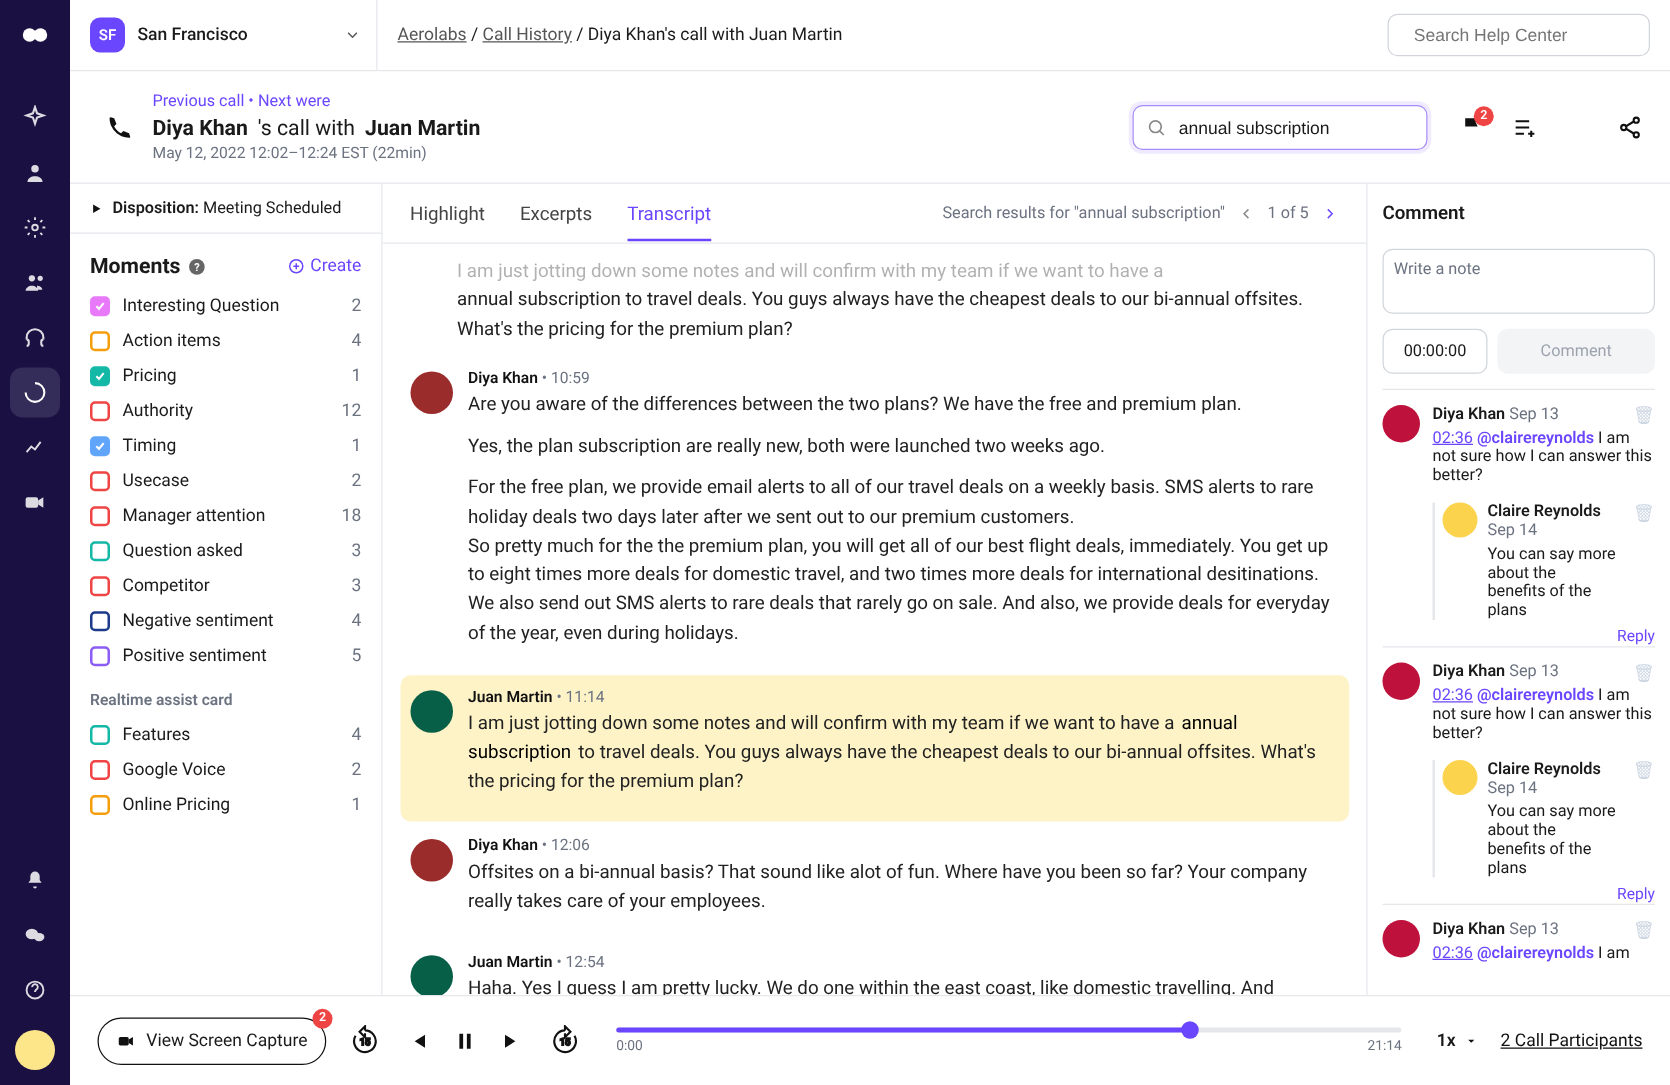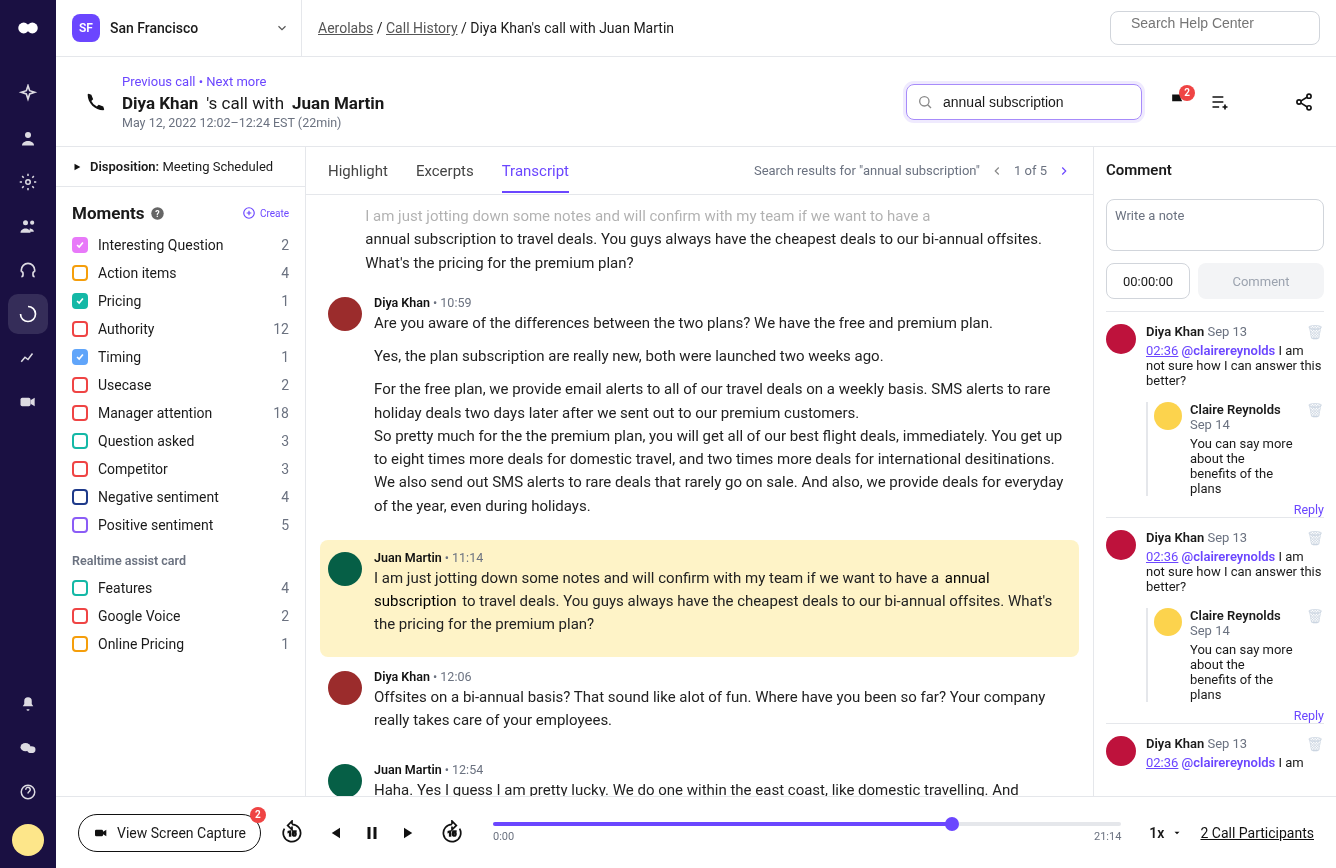--- a/index.html
+++ b/index.html
@@ -20,21 +20,21 @@
 
 .main{flex:1;display:flex;flex-direction:column;height:100%}
 
 .topbar{height:57px;border-bottom:1px solid var(--border);display:flex;align-items:center;padding:0 16px;gap:16px}
 .workspace-chip{display:flex;align-items:center;gap:10px;padding:0 12px 0 0;border-right:1px solid var(--border);height:100%;width:230px}
 .workspace-badge{width:28px;height:28px;border-radius:8px;background:var(--purple);color:#fff;font-size:12px;font-weight:600;display:flex;align-items:center;justify-content:center}
 .workspace-name{font-weight:500;flex:1}
 .breadcrumb{color:var(--text);flex:1}
 .breadcrumb a{color:#555;text-decoration:underline;cursor:pointer}
 .breadcrumb .curr{color:var(--text)}
-.help-search{width:210px;height:34px;border:1px solid var(--border-dk);border-radius:8px;display:flex;align-items:flex-end;gap:8px;padding:12px 10px;color:var(--text-light);margin-left:auto}
+.help-search{width:210px;height:34px;border:1px solid var(--border-dk);border-radius:8px;display:flex;align-items:center;gap:8px;padding:12px 10px;color:var(--text-light);margin-left:auto}
 .help-search input{border:0;outline:0;font-size:14px;flex:1;color:var(--text)}
 
 .header{height:90px;border-bottom:1px solid var(--border);display:flex;align-items:center;padding:10px 22px 10px 28px;gap:16px}
 .call-info{flex:1}
 .call-nav{font-size:13px;color:var(--link)}
 .call-nav span{cursor:pointer}
 .call-title{font-size:17px;margin-top:4px;display:flex;align-items:center;gap:8px}
 .call-title b{font-weight:700}
 .call-meta{font-size:12.5px;color:var(--text-light);margin-top:2px}
 .search-box{width:236px;height:36px;border:1.5px solid var(--search-border);border-radius:8px;display:flex;align-items:center;gap:8px;padding:0 10px;box-shadow:0 0 0 3px rgba(167,139,250,.18)}
@@ -43,21 +43,21 @@
 .icon-btn{position:relative;cursor:pointer;color:#333}
 .badge{position:absolute;top:-7px;right:-7px;background:#ef4444;color:#fff;font-size:10px;font-weight:600;border-radius:10px;min-width:16px;height:16px;display:flex;align-items:center;justify-content:center;padding:0 4px}
 
 .body{flex:1;display:flex;overflow:hidden}
 
 .moments{width:250px;border-right:1px solid var(--border);overflow:auto;padding:0 0 12px}
 .dispo{padding:12px 16px;font-size:13px;display:flex;align-items:center;gap:8px;border-bottom:1px solid var(--border)}
 .dispo b{font-weight:600}
 .mom-head{padding:16px 16px 8px;display:flex;align-items:center;justify-content:space-between}
 .mom-head h3{margin:0;font-size:17px;display:flex;align-items:center;gap:6px}
-.create-btn{color:var(--link);font-size:10px;display:flex;align-items:center;gap:4px;cursor:pointer}
+.create-btn{color:var(--link);font-size:14px;display:flex;align-items:center;gap:4px;cursor:pointer}
 .mom-item,.assist-item{display:flex;align-items:center;gap:10px;padding:6px 16px;cursor:pointer}
 .chk{width:16px;height:16px;border-radius:4px;border:2px solid;flex-shrink:0;display:flex;align-items:center;justify-content:center}
 .mom-label{flex:1}
 .mom-count{color:var(--text-light)}
 .sect-title{padding:14px 16px 6px;font-size:12.5px;color:var(--text-light);font-weight:600}
 
 .center{flex:1;display:flex;flex-direction:column;overflow:hidden;border-right:1px solid var(--border)}
 .tabs{height:48px;border-bottom:1px solid var(--border);display:flex;align-items:center;padding:0 22px;gap:28px}
 .tab{font-size:15px;color:#444;cursor:pointer;padding:12px 0;position:relative}
 .tab.active{color:var(--link);font-weight:400}
@@ -202,21 +202,21 @@
       <input placeholder="Search Help Center" style="">
     </div>
   </div>
 
   <div class="header">
     <svg width="22" height="22" viewBox="0 0 24 24" fill="#111">
         <path d="M5 3l3 1 2 5-2 2a12 12 0 006 6l2-2 5 2 1 3c0 1-1 1-1 1-9 0-17-8-17-17 0 0 0-1 1-1z"></path>
       </svg>
     <div class="call-info">
       <div class="call-nav">
-        <span>Previous call</span><span>  •  </span><span>Next more</span>
+        <span>Previous call</span><span>  •  </span><span>Next were</span>
       </div>
       <div class="call-title">
         <b>Diya Khan</b>
           <span>'s call with </span>
           <b>Juan Martin</b>
       </div>
       <div class="call-meta">May 12, 2022 12:02–12:24 EST  (22min)</div>
     </div>
     <div class="search-box">
       <svg width="16" height="16" viewBox="0 0 24 24" fill="none" stroke="#888" stroke-width="2">

